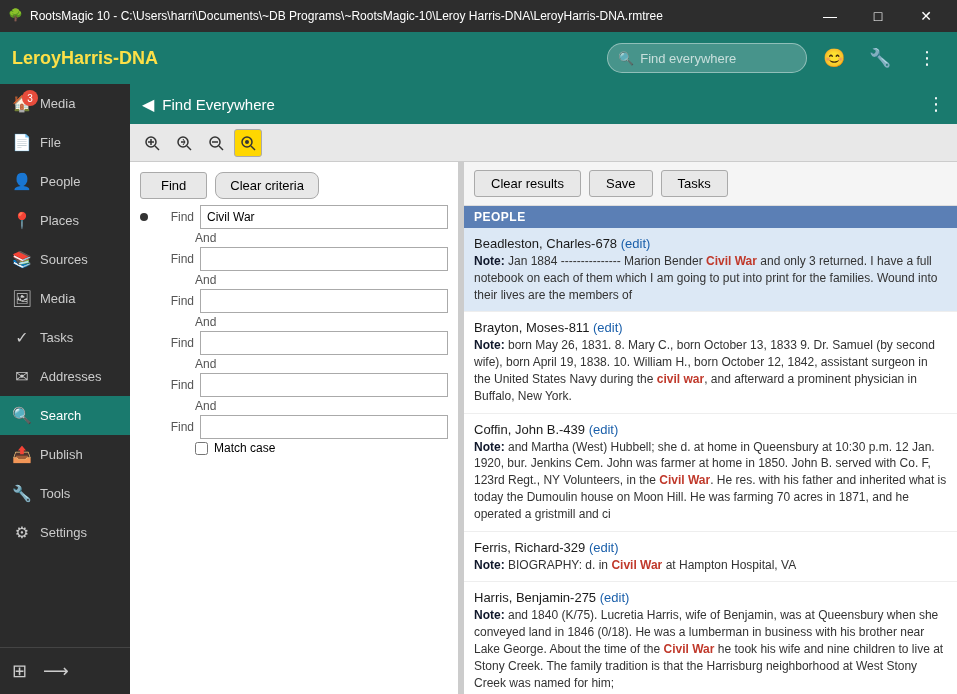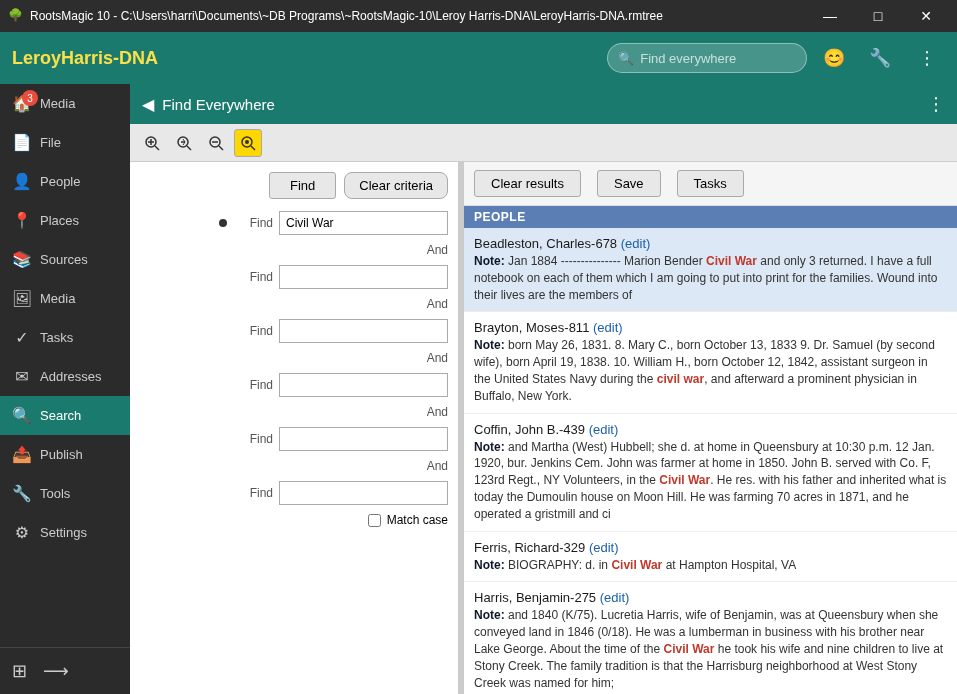--- a/index.html
+++ b/index.html
@@ -168,23 +168,21 @@
     }
 
     
     .left-panel {
       width: 330px;
       border-right: 2px solid #ccc;
       display: flex;
       flex-direction: column;
       background: #fff;
       padding: 10px;
-      gap: 6px;
       overflow-y: auto;
-      align-items: flex-end;
     }
     .find-clear-row {
       display: flex;
       gap: 8px;
       margin-bottom: 6px;
     }
     .find-btn {
       padding: 5px 20px;
       background: #e8e8e8;
       border: 1px solid #aaa;
@@ -238,21 +236,21 @@
       flex: 1;
       display: flex;
       flex-direction: column;
       background: #fff;
       overflow: hidden;
     }
     .results-toolbar {
       display: flex;
       align-items: center;
       padding: 8px 10px;
-      gap: 16px;
+      gap: 8px;
       border-bottom: 1px solid #ddd;
       background: #f5f5f5;
     }
     .results-btn {
       padding: 5px 16px;
       background: #e8e8e8;
       border: 1px solid #aaa;
       cursor: pointer;
       font-size: 13px;
       border-radius: 3px;

